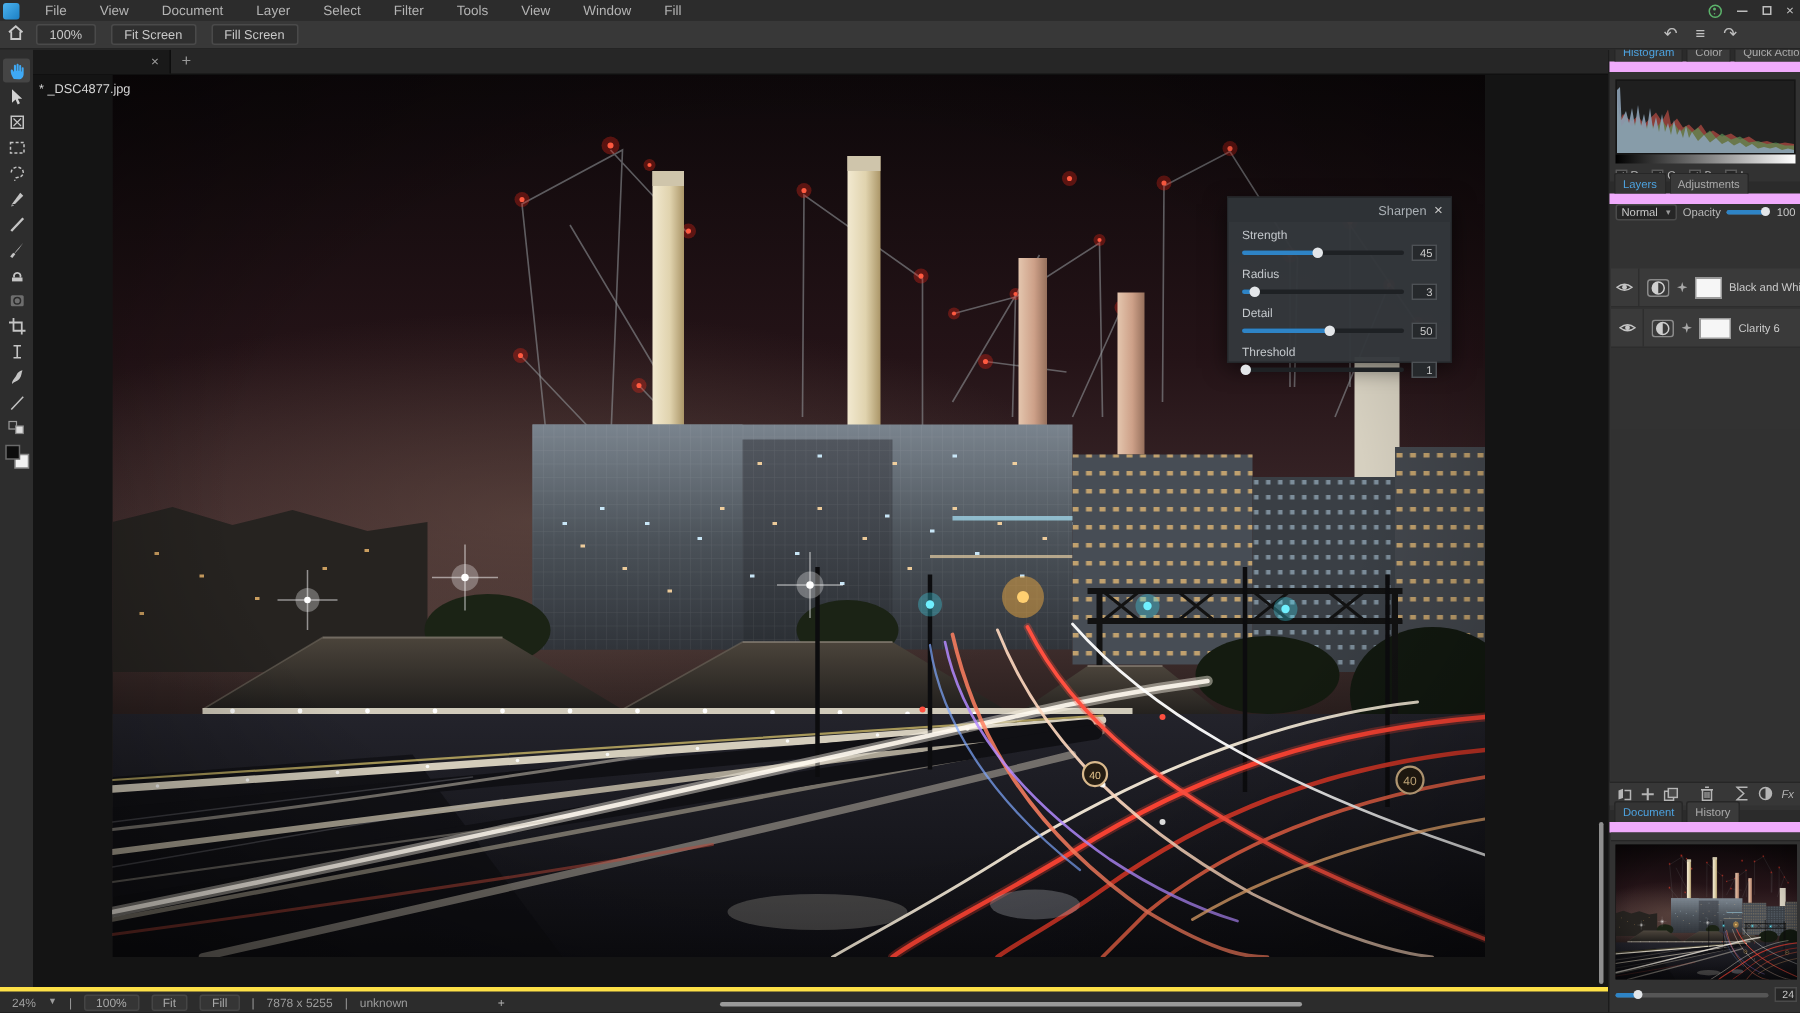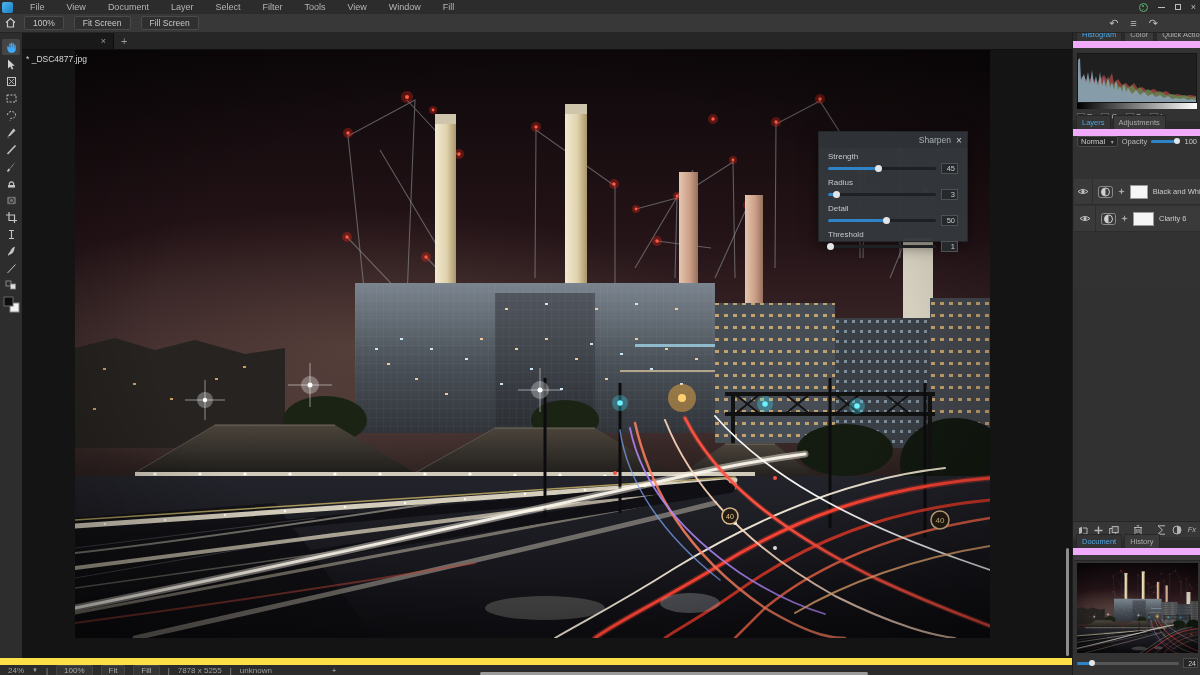--- a/index.html
+++ b/index.html
@@ -112,21 +112,21 @@
 
   #nav-head { position:absolute; left:1px; top:522px; width:126px; height:6px; background:#3a3a3a; border-bottom:1px solid #262626; }
   #nav-thumb { position:absolute; left:4px; top:530px; width:121px; height:90px; background:#000; }
   #nav-slider-row { position:absolute; left:4px; top:625px; width:121px; display:flex; align-items:center; gap:4px; }
   .navtrack { flex:1; height:3px; background:#565656; border-radius:2px; position:relative; }
   #nav-val { width:15px; height:10px; background:#262626; border:1px solid #4a4a4a; font-size:7px;
     color:#c9c9c9; text-align:right; line-height:9px; padding-right:1px; }
 
   
   #statusbar { position:absolute; left:0; top:658px; width:1072px; height:17px; background:#2c2c2c;
-    border-top:7px solid #fde047; display:flex; align-items:center; z-index:30; font-size:8px; color:#9c9c9c; }
+    border-top:3px solid #fde047; display:flex; align-items:center; z-index:30; font-size:8px; color:#9c9c9c; }
   #statusbar .seg { margin-left:8px; white-space:nowrap; }
   .stbtn { background:#353535; border:1px solid #454545; border-radius:2px; padding:0 7px; color:#a8a8a8; }
   #hscroll { position:absolute; left:480px; top:7px; width:388px; height:3px; background:#9a9a9a; border-radius:2px; }
 </style>
 </head>
 <body>
 
 <svg width="0" height="0" style="position:absolute">
   <defs>
     <linearGradient id="gSky" x1="0" y1="0" x2="0" y2="1">

